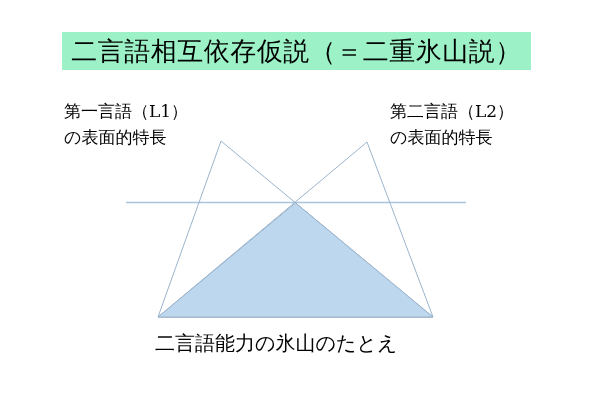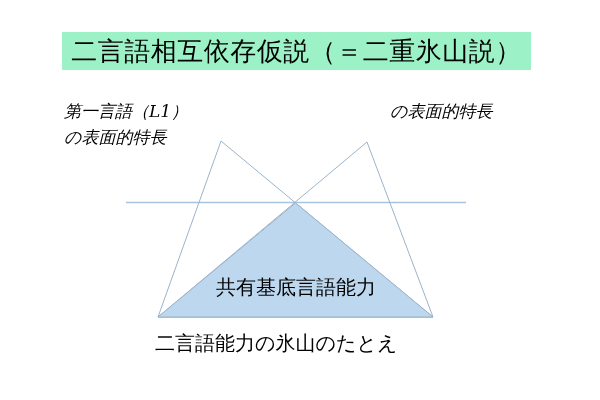--- a/index.html
+++ b/index.html
@@ -28,21 +28,21 @@
   .title-banner .title-text {
     font-size: 26px;
     white-space: nowrap;
     letter-spacing: 0.5px;
   }
   .surface-label {
     position: absolute;
     font-size: 17px;
     line-height: 1.5;
   }
-  .surface-label span { display: block; font-style: italic; }
+  .surface-label span { display: block; }
   .label-l1 { left: 64px;  top: 99px; }
   .label-l2 { left: 390px; top: 99px; }
   .diagram {
     position: absolute;
     left: 0;
     top: 0;
     width: 600px;
     height: 400px;
   }
   .shared-label {
@@ -70,27 +70,27 @@
   <div class="title-banner" style="background-color: rgb(156, 242, 198);">
     <span class="title-text">二言語相互依存仮説（＝二重氷山説）</span>
   </div>
 
   <div class="surface-label label-l1">
     <span>第一言語（L1）</span>
     <span>の表面的特長</span>
   </div>
 
   <div class="surface-label label-l2">
+    <span>第二言語（L2）</span>
     <span>の表面的特長</span>
   </div>
 
   <svg class="diagram" viewBox="0 0 600 400" xmlns="http://www.w3.org/2000/svg">
     <line x1="126" y1="202.5" x2="466" y2="202.5" stroke-width="1.4" fill="none" stroke="#A6C4DE"></line>
     <polygon points="221,141 158,317 433,317" fill="none" stroke-width="1" stroke="#9BB4CB"></polygon>
     <polygon points="367,142 158,317 433,317" fill="none" stroke-width="1" stroke="#9BB4CB"></polygon>
     <polygon points="295.5,203 158,317 433,317" stroke-width="1" fill="#BDD7EE" stroke="#9BB4CB"></polygon>
   </svg>
 
-  <div class="shared-label">共有基底言語能力</div>
 
   <div class="caption">二言語能力の氷山のたとえ</div>
 
 </div>
 
 </body></html>

